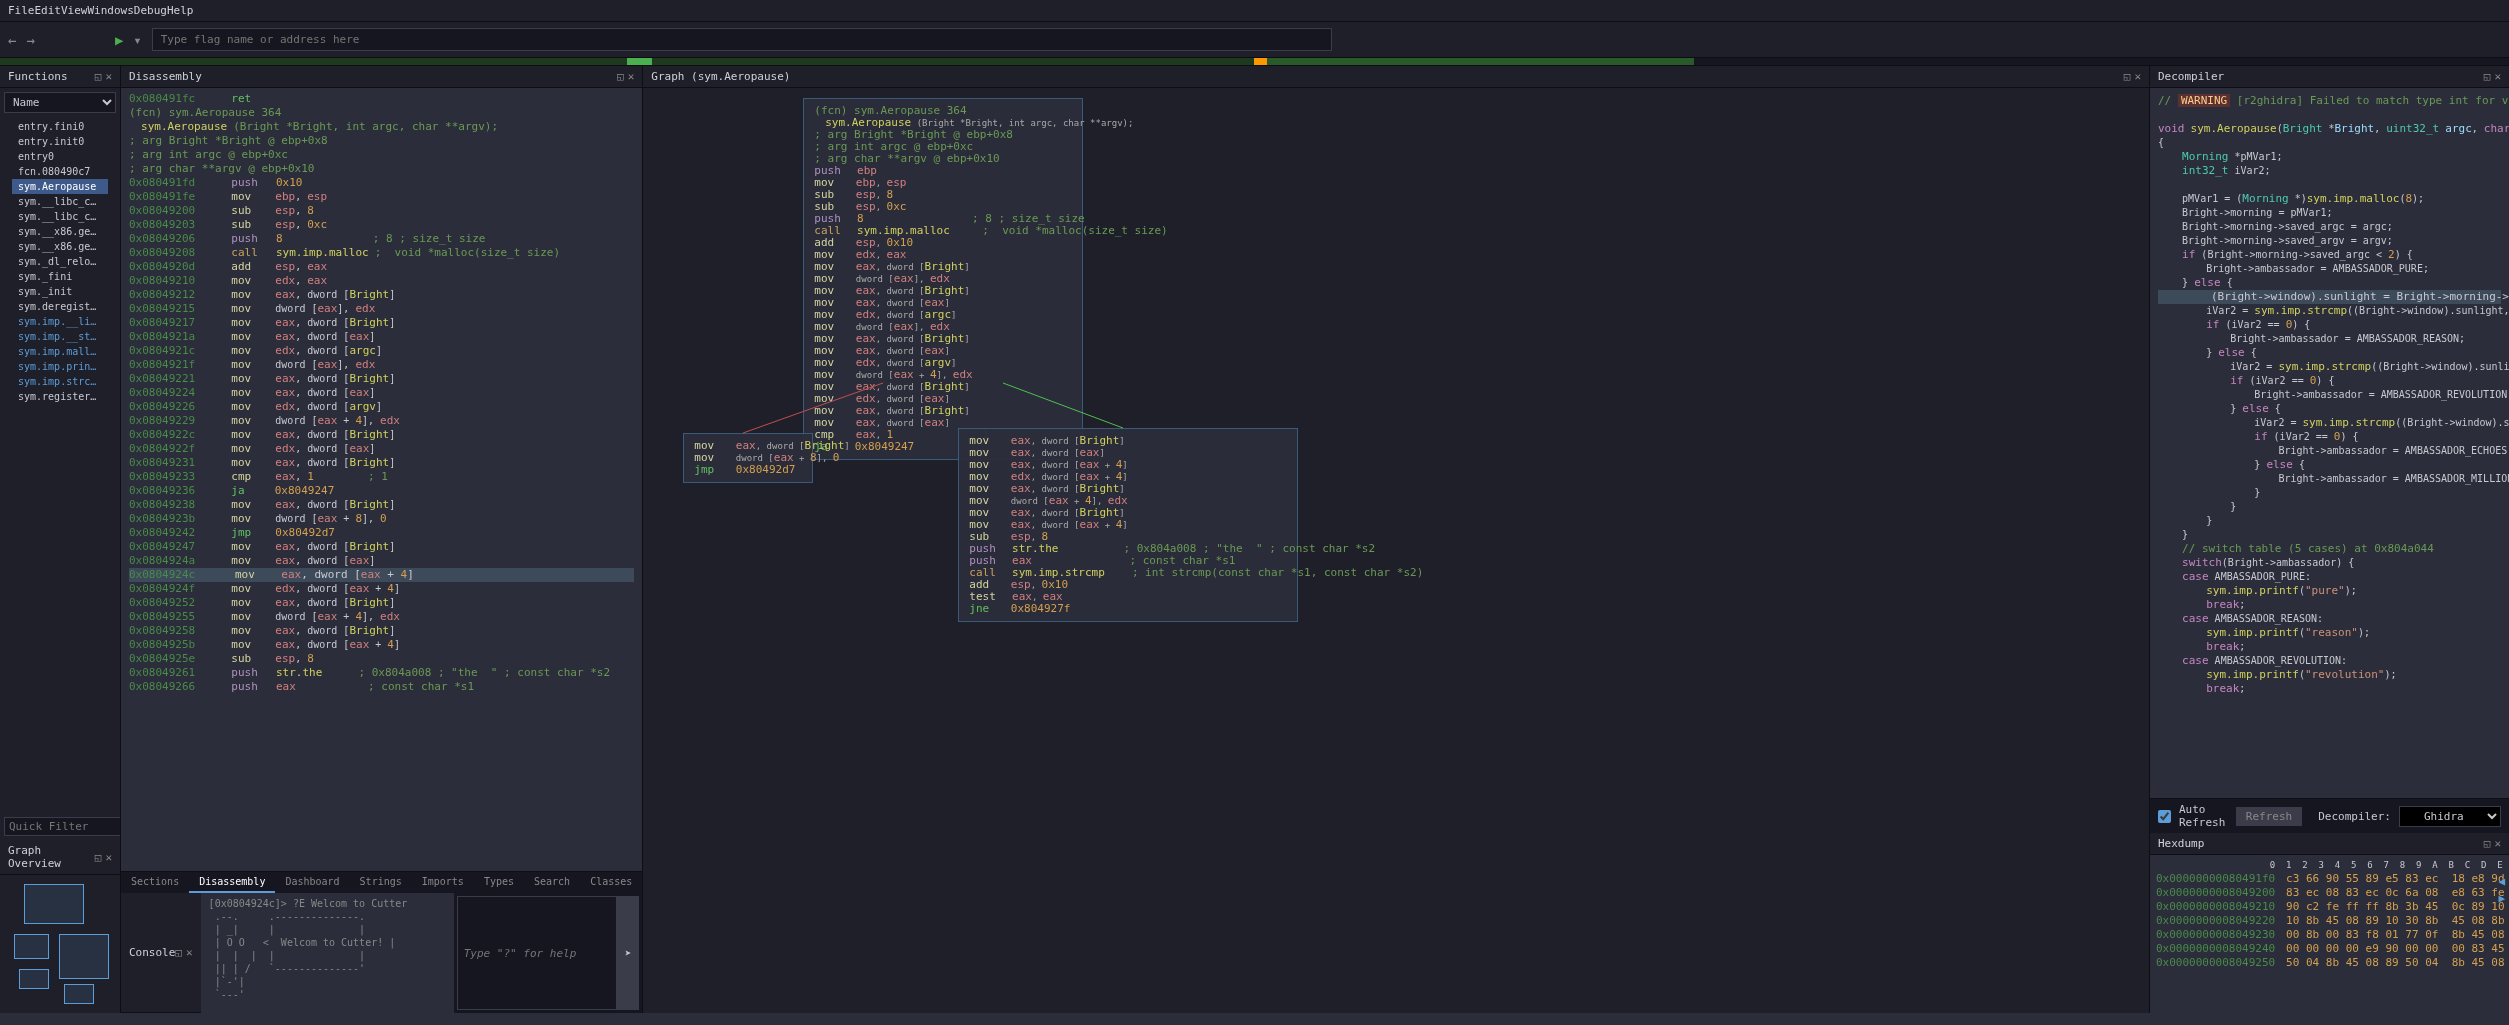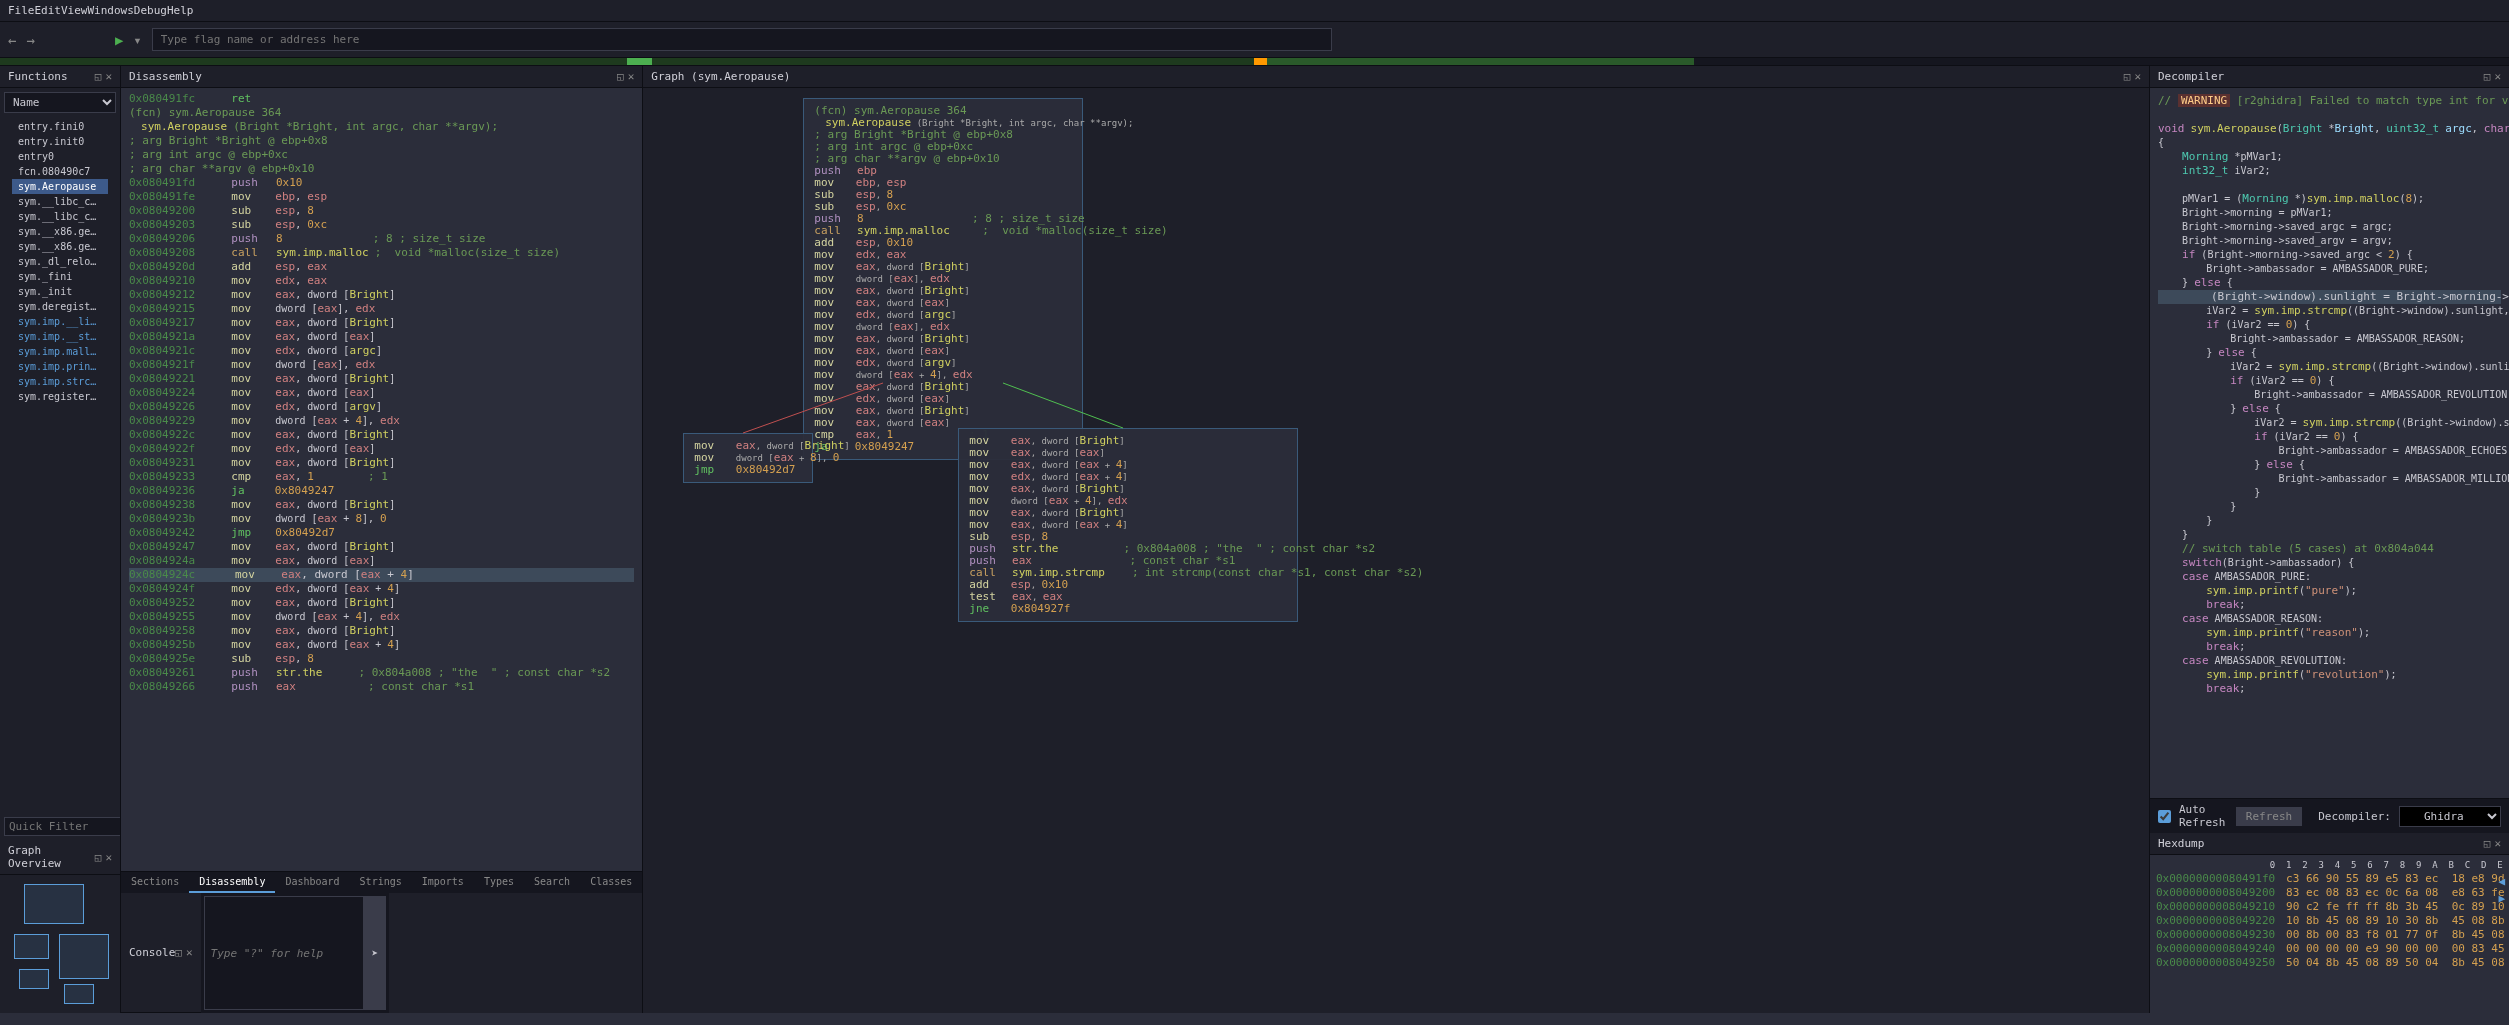--- a/index.html
+++ b/index.html
@@ -221,20 +221,28 @@
         <div class="tab">Classes</div>
       </div>
     <div class="console-panel">
       <div class="panel-header">
         <span>Console</span>
         <span class="panel-icons">
             <span>◱</span>
             <span>✕</span>
           </span>
       </div>
+      <div class="console-body">[0x0804924c]&gt; ?E Welcom to Cutter
+ .--.     .--------------.
+ | _|     |              |
+ | O O   &lt;  Welcom to Cutter! |
+ |  |  |  |              |
+ || | /   `--------------'
+ |`-'|
+ `---'</div>
       <div class="console-input-row">
         <input class="console-input" placeholder="Type &quot;?&quot; for help" style="">
         <button class="console-send">➤</button>
       </div>
     </div>
   </div>
 
   <div class="graph-col">
     <div class="panel-header">
       <span>Graph (sym.Aeropause)</span>

